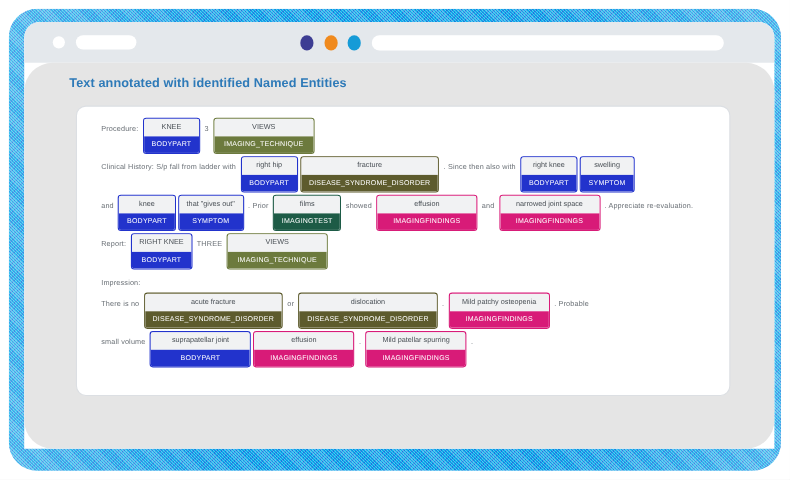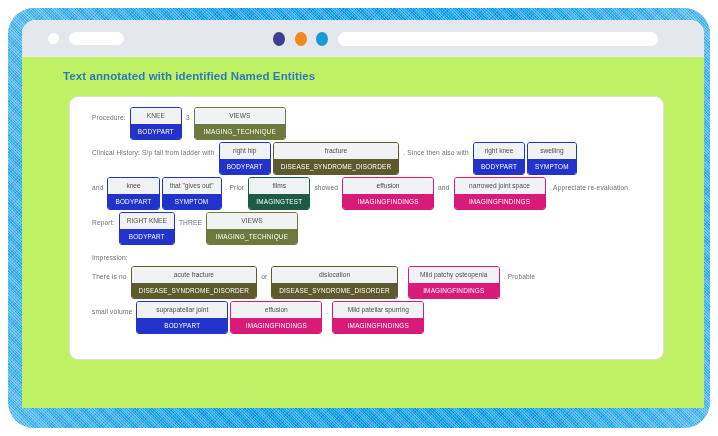--- a/index.html
+++ b/index.html
@@ -69,22 +69,23 @@
   .chrome-pill-right {
     position: absolute; left: 316px; top: 12px;
     width: 320px; height: 14px; border-radius: 7px;
     background: #ffffff;
   }
 
   
   #page {
     position: relative;
     height: 351px;
-    background: #bef264;
+    background: #e5e5e5;
     padding: 0;
+    border-radius: 26px;
   }
 
   #page-title {
     position: absolute;
     left: 41px; top: 13px;
     font-size: 11.5px;
     font-weight: bold;
     color: #2e7ab8;
     letter-spacing: .1px;
     white-space: nowrap;

